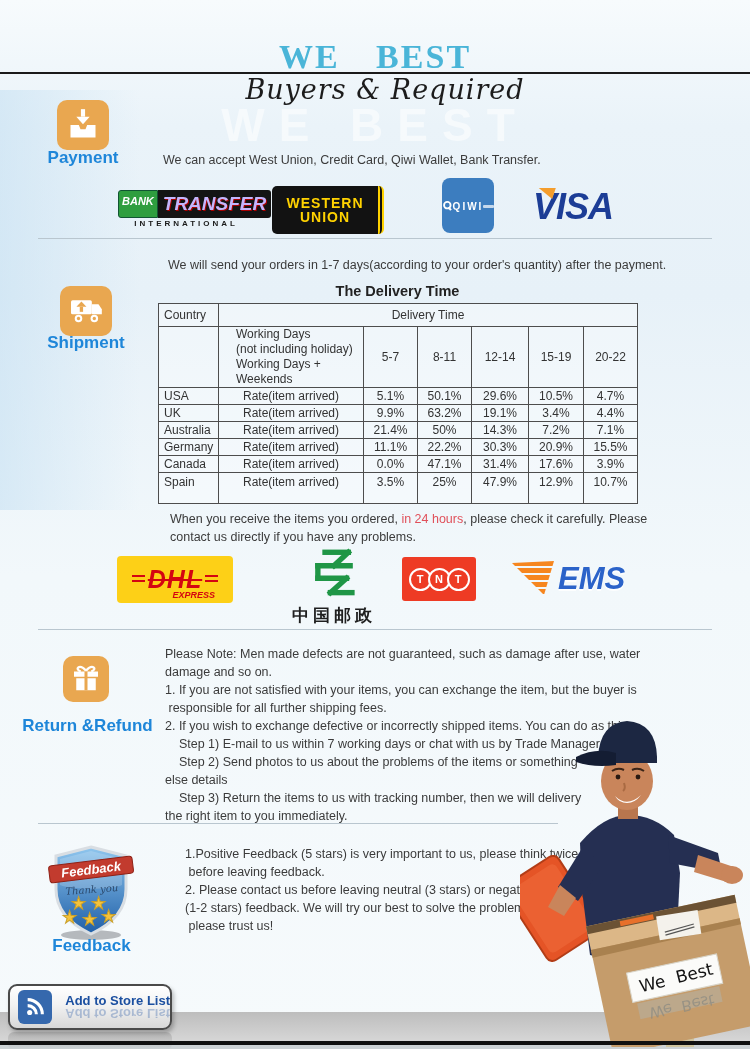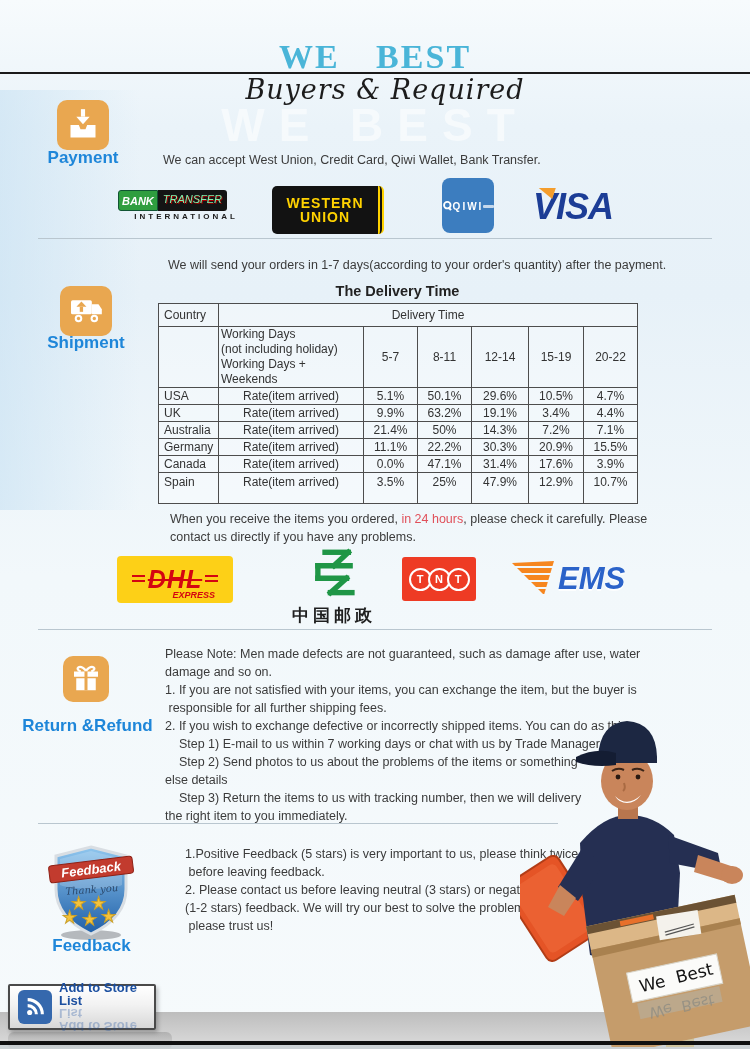--- a/index.html
+++ b/index.html
@@ -30,27 +30,27 @@
   .tbl-title{position:absolute;left:158px;top:283px;width:479px;text-align:center;
     font-size:14.5px;font-weight:bold;color:#222;}
   table.dlv{position:absolute;left:158px;top:303px;border-collapse:collapse;
     font-size:12px;color:#333;background:rgba(255,255,255,.35);}
   table.dlv td{border:1px solid #4d4d4d;text-align:center;padding:0 2px;line-height:15px;}
   table.dlv tr.r1 td{height:22px;}
   table.dlv tr.r2 td{height:48px;}
   table.dlv tr.data td{height:16px;}
   table.dlv tr.last td{height:28px;vertical-align:top;padding-top:2px;}
   table.dlv td.cty{text-align:left;padding-left:5px;}
-  table.dlv td.wd{text-align:left;white-space:pre-line;padding-left:2px;line-height:15px;margin-top:48px;}
+  table.dlv td.wd{text-align:left;white-space:pre-line;padding-left:17px;line-height:15px;margin-top:48px;}
   
   .lg-bt{position:absolute;left:118px;top:190px;width:120px;}
   .bt-row{display:flex;align-items:stretch;}
   .bt-bank{background:#2f9e3f;color:#fff;border:1px solid #153;font-weight:bold;font-style:italic;
     font-size:11px;padding:4px 3px 3px 3px;border-radius:3px 0 0 3px;}
-  .bt-transfer{background:#141414;color:#86efac;font-weight:normal;font-style:italic;font-size:11px;
+  .bt-transfer{background:#141414;color:#c4b5fd;font-weight:bold;font-style:italic;font-size:19px;
     padding:3px 5px;border-radius:0 3px 3px 0;text-shadow:1px 1px 0 #a00;}
   .bt-intl{font-size:8px;letter-spacing:3px;color:#1a1a1a;text-align:right;margin-top:1px;font-weight:bold;}
   .lg-wu{position:absolute;left:272px;top:186px;width:112px;height:48px;background:#121212;border-radius:5px;
     display:flex;flex-direction:column;align-items:center;justify-content:center;
     color:#ffd200;font-weight:bold;font-size:14px;line-height:14px;letter-spacing:1px;
     border-right:6px double #ffd200;box-sizing:border-box;}
   .lg-qiwi{position:absolute;left:442px;top:178px;width:52px;height:55px;background:#3c7dbf;border-radius:8px;
     display:flex;flex-direction:row;align-items:center;justify-content:center;color:#fff;}
   .qiwi-word{font-size:10px;font-weight:bold;letter-spacing:2px;margin-top:1px;}
   .qiwi-sub{width:26px;height:3px;background:rgba(255,255,255,.7);margin-top:2px;border-radius:1px;}
@@ -74,23 +74,23 @@
   .tnt-c{width:19px;height:19px;border:2.5px solid #fff;border-radius:50%;color:#fff;font-weight:bold;
     font-size:11px;display:flex;align-items:center;justify-content:center;margin:0 -2px;background:#ee3b24;}
   .lg-ems{position:absolute;left:512px;top:556px;width:120px;height:46px;display:flex;align-items:center;}
   .ems-txt{font-size:31px;font-weight:900;font-style:italic;color:#2b63c9;margin-left:4px;
     text-shadow:0 2px 0 rgba(255,255,255,.8);}
   
   .gray-band{position:absolute;left:0;top:1012px;width:750px;height:31px;
     background:linear-gradient(180deg,#bdbdbd,#d8d8d8);}
   .black-line{position:absolute;left:0;top:1041px;width:750px;height:4px;background:#101010;z-index:30;}
   .bottom-strip{position:absolute;left:0;top:1045px;width:750px;height:4px;background:#ccd2d5;}
-  .store-btn{position:absolute;left:8px;top:984px;width:148px;height:46px;border:2px solid #4a4a4a;border-radius:2px;
+  .store-btn{position:absolute;left:8px;top:984px;width:164px;height:46px;border:2px solid #4a4a4a;border-radius:9px;
     background:linear-gradient(180deg,#ffffff 0%,#f2f2f2 45%,#d8d8d8 100%);box-sizing:border-box;
-    display:flex;align-items:center;padding-left:8px;z-index:20;box-shadow:2px 3px 4px rgba(0,0,0,.25);cursor:pointer;}
+    display:flex;align-items:center;padding-left:8px;z-index:20;box-shadow:2px 3px 4px rgba(0,0,0,.25);cursor:pointer;justify-content:space-between;}
   .rss-tile{width:34px;height:34px;background:#3568ad;border-radius:6px;display:flex;align-items:center;
     justify-content:center;margin-right:7px;flex:0 0 auto;}
   .store-txts{display:flex;flex-direction:column;line-height:13px;}
   .store-txt{font-size:13px;font-weight:bold;color:#1b4fa0;}
   .store-txt-reflect{font-size:13px;font-weight:bold;color:#1b4fa0;transform:scaleY(-1);opacity:.3;}
   .btn-ghost{position:absolute;left:8px;top:1032px;width:164px;height:18px;border-radius:6px;
     background:linear-gradient(180deg,rgba(120,120,120,.35),rgba(120,120,120,0));z-index:21;}
   .man-wrap{position:absolute;left:520px;top:695px;width:230px;height:352px;z-index:10;}
 </style>
 </head>

